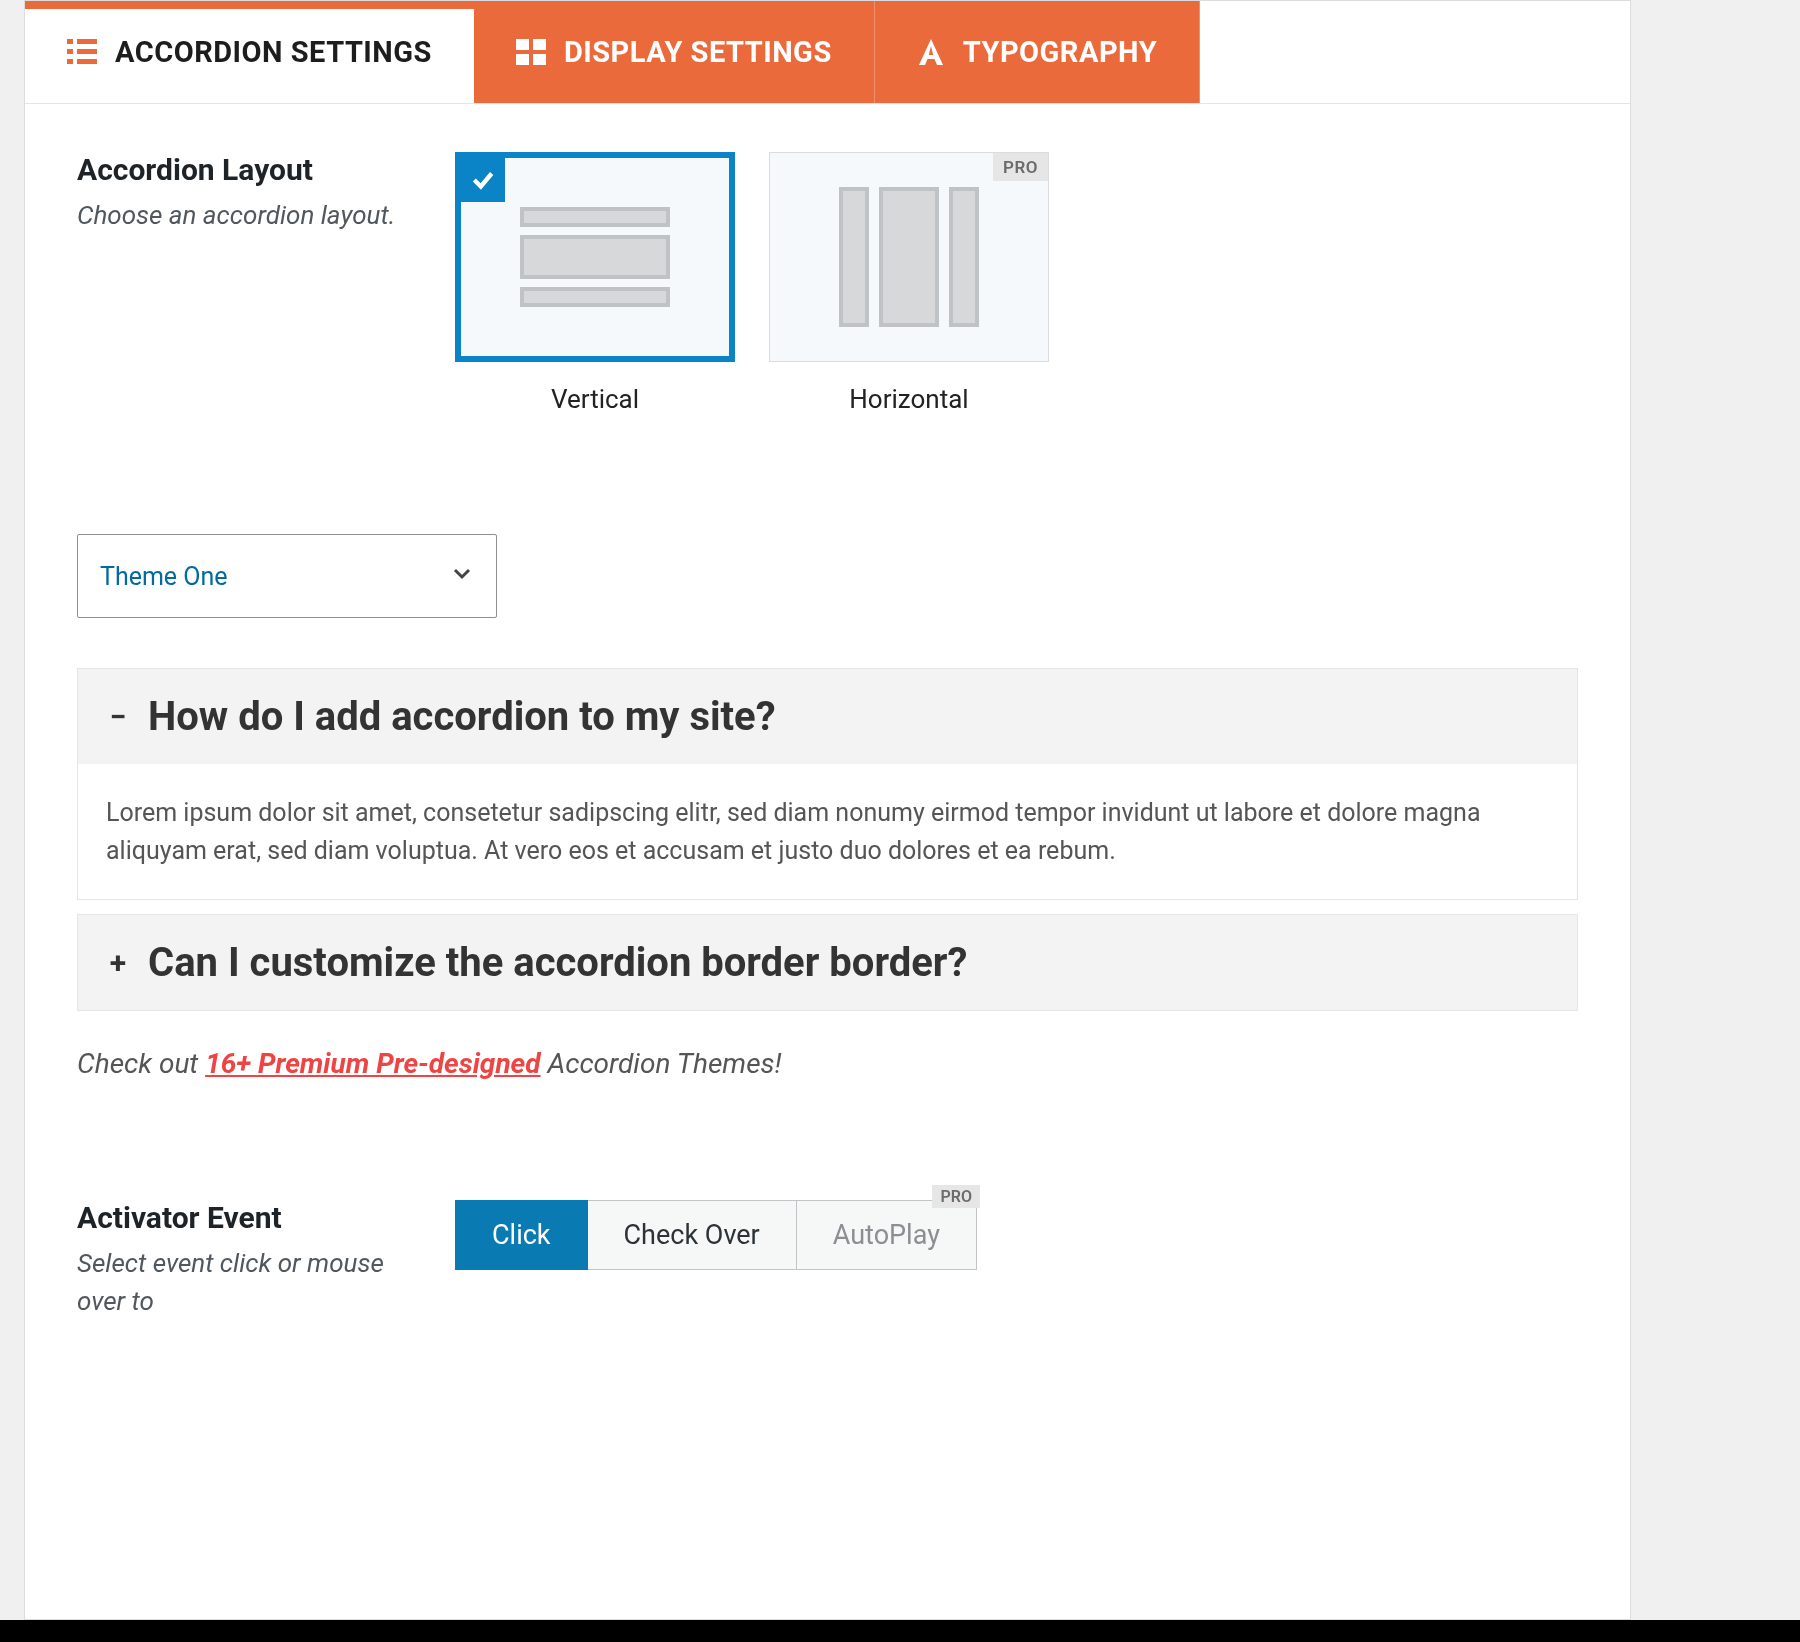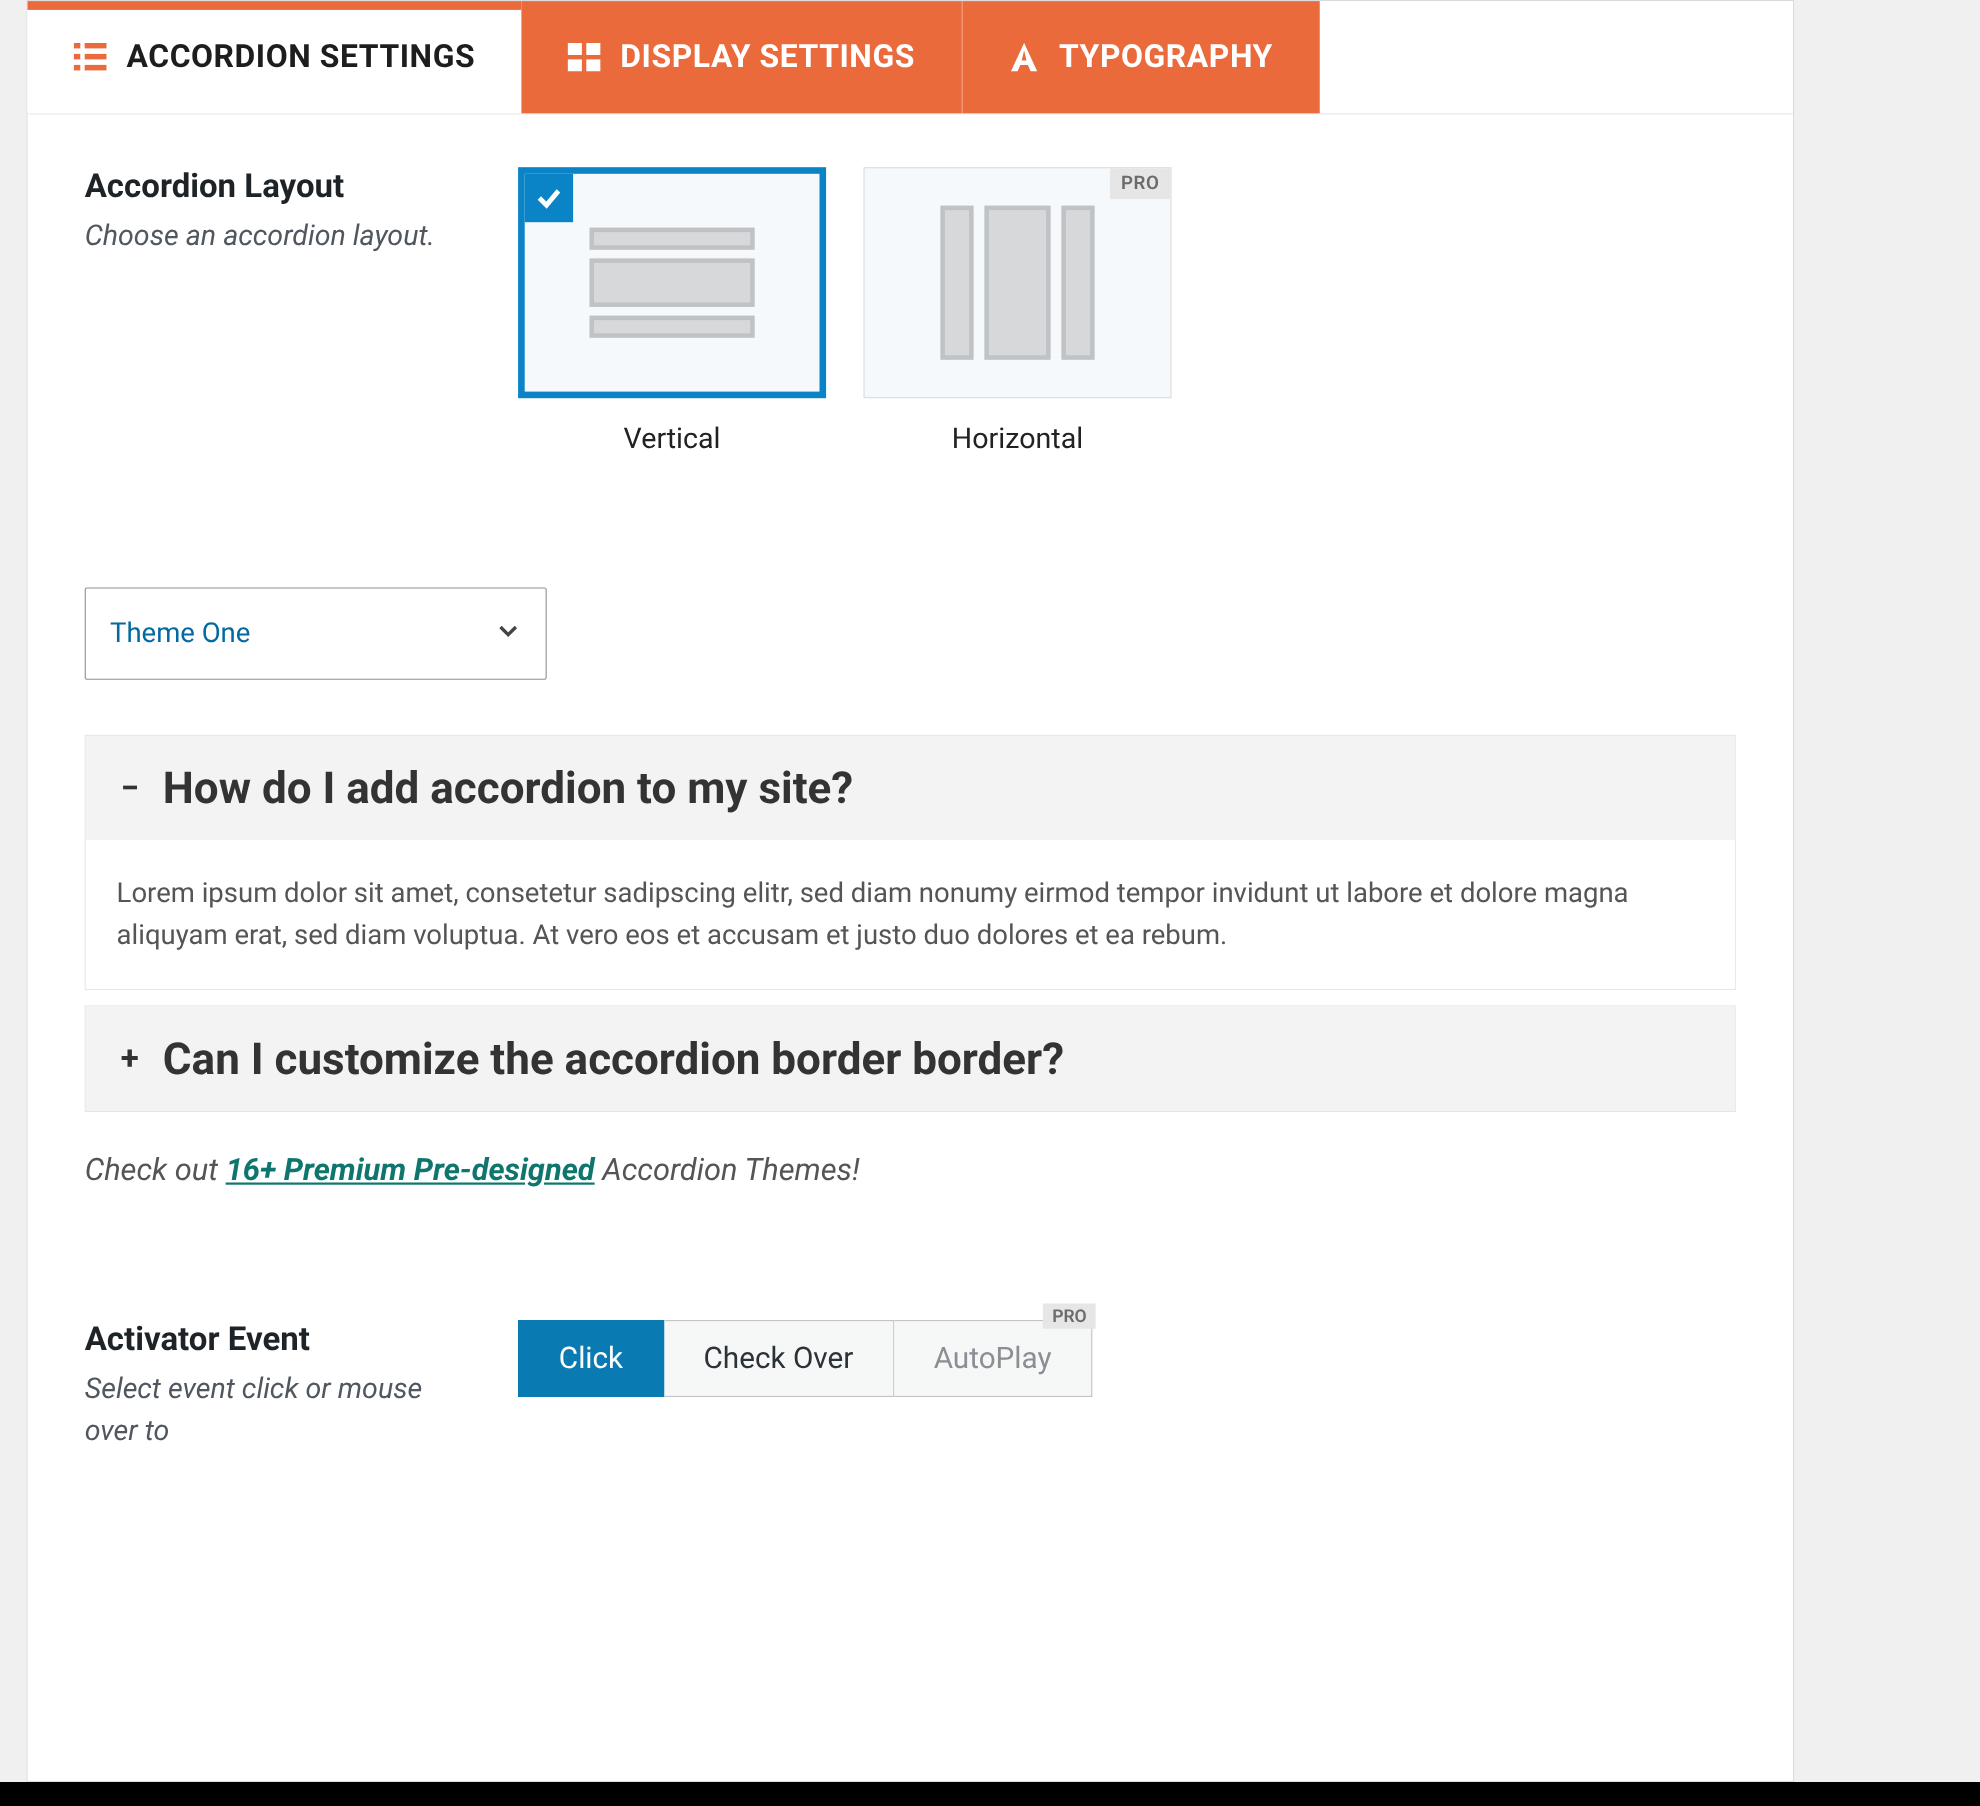--- a/index.html
+++ b/index.html
@@ -43,21 +43,21 @@
     background: #fff;
     color: #1d1d1d;
     border-top: 8px solid #ea6a3c;
     padding-top: 26px;
   }
   .tab .ic { display:inline-flex; }
   .ic svg { display:block; }
 
   
   .content { padding: 48px 52px; }
-  .row { display:flex; gap: 44px; margin-bottom: 120px; }
+  .row { display:flex; gap: 28px; margin-bottom: 120px; }
   .row:last-child{margin-bottom:0;}
   .left { width: 350px; flex: 0 0 350px; }
   .left h3 { font-size: 30px; font-weight:700; margin-bottom: 10px; }
   .left p { font-size: 26px; font-style: italic; color: #50575e; line-height: 1.45; }
   .left a { color: #2271b1; text-decoration: underline; font-weight:700; font-style: italic; }
   .right { flex: 1; }
 
   
   .opts { display:flex; gap:34px; }
   .opt { width: 280px; text-align:center; }
@@ -95,21 +95,21 @@
   .acc-head {
     background:#f3f3f3; padding:24px 28px;
     display:flex; align-items:center; gap:18px;
     cursor:pointer;
   }
   .acc-head .sym { font-size:30px; font-weight:700; color:#333; width:24px; text-align:center;}
   .acc-head .ttl { font-size:40px; font-weight:700; color:#333; }
   .acc-body { padding:30px 28px; font-size:25px; color:#555; line-height:1.5; background:#fff; }
 
   .checkline { margin-top:36px; font-size:28px; font-style:italic; color:#555; }
-  .checkline a { color:#0f766e; font-weight:700; text-decoration:underline; font-style:italic; }
+  .checkline a { color:#ef4444; font-weight:700; text-decoration:underline; font-style:italic; }
 
   
   .seg { display:flex; }
   .seg-btn {
     border:1px solid #c3c4c7; background:#f6f7f7; color:#2c3338;
     padding:18px 36px; font-size:27px; cursor:pointer; position:relative;
   }
   .seg-btn + .seg-btn { border-left:none; }
   .seg-btn.active { background:#0a7ab3; color:#fff; border-color:#0a7ab3; }
   .seg-btn.dis { color:#8a8f94; background:#f6f7f7; cursor:not-allowed;}

